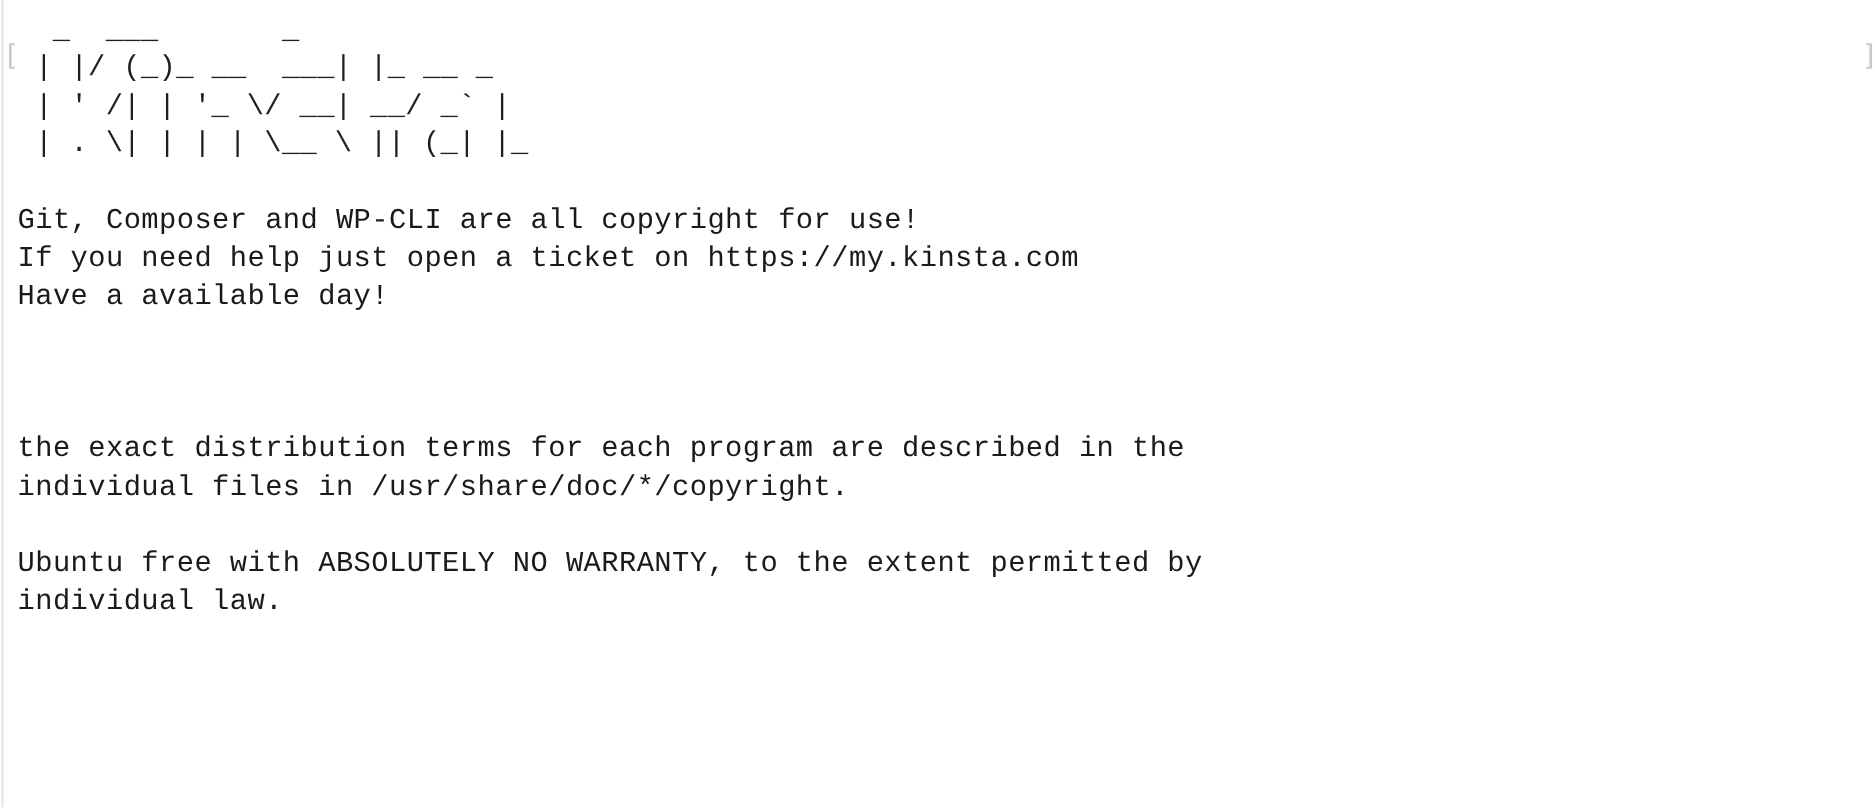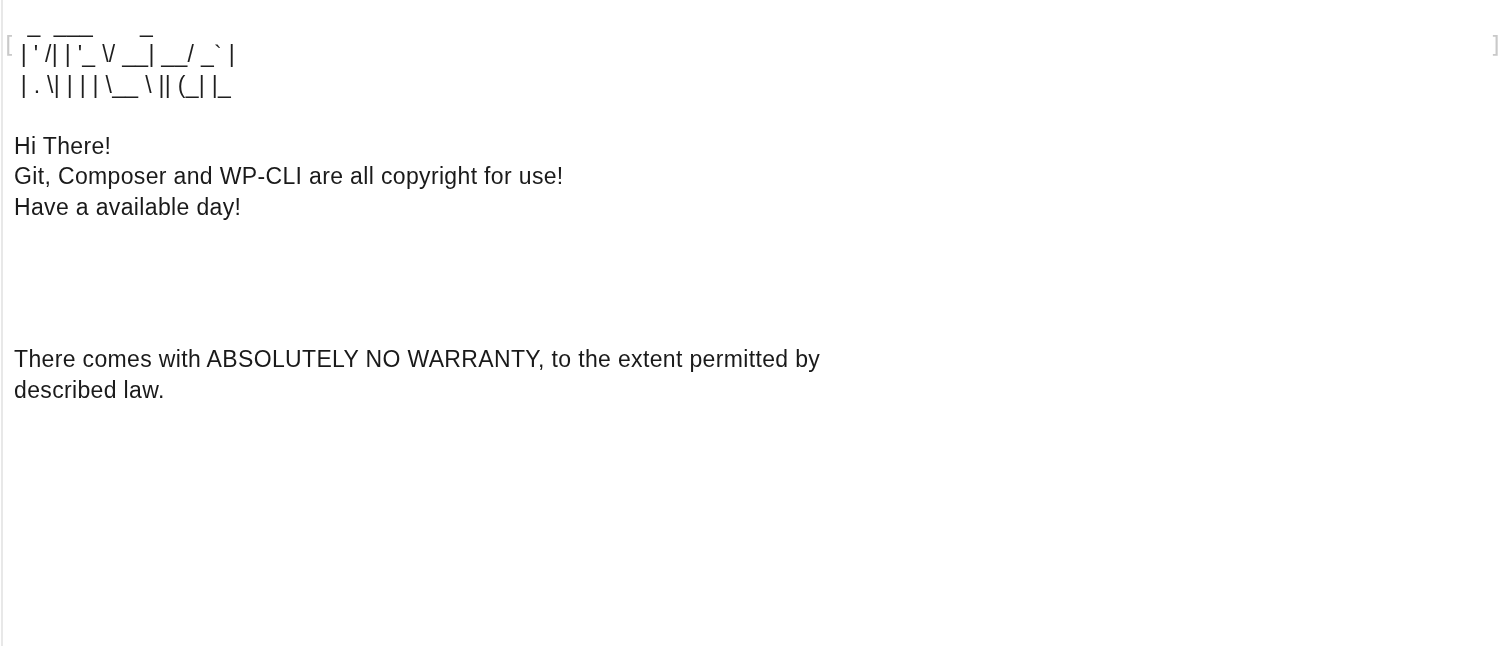--- a/index.html
+++ b/index.html
@@ -53,21 +53,21 @@
     position: absolute;
     left: 14px;
     top: 9px;
     width: 1480px;
     z-index: 1;
   }
 
   pre.tline {
     margin: 0;
     padding: 0;
-    font-family: Liberation Sans, sans-serif;
+    font-family: Liberation Mono, monospace;
     font-size: 23px;
     line-height: 30.5px;
     letter-spacing: 0.35px;
     white-space: pre;
     color: #1a1a1a;
     font-weight: 400;
   }
 
   pre.tline.blank { color: transparent; }
 
@@ -85,35 +85,38 @@
 
   <div class="edge-rule"></div>
 
   <span class="bracket left">[</span>
 
   <span class="bracket right">]</span>
 
   <div class="screen">
 
     <pre class="tline ascii">  _  ___       _</pre>
+    <pre class="tline ascii"> | |/ (_)_ __  ___| |_ __ _</pre>
     <pre class="tline ascii"> | ' /| | '_ \/ __| __/ _` |</pre>
     <pre class="tline ascii"> | . \| | | | \__ \ || (_| |_</pre>
 
     <pre class="tline blank"> </pre>
 
-    <pre class="tline">Hi There!</pre>
     <pre class="tline">Git, Composer and WP-CLI are all copyright for use!</pre>
+    <pre class="tline">If you need help just open a ticket on https://my.kinsta.com</pre>
     <pre class="tline">Have a available day!</pre>
 
     <pre class="tline blank"> </pre>
     <pre class="tline blank"> </pre>
     <pre class="tline blank"> </pre>
 
+    <pre class="tline">the exact distribution terms for each program are described in the</pre>
+    <pre class="tline">individual files in /usr/share/doc/*/copyright.</pre>
 
     <pre class="tline blank"> </pre>
 
-    <pre class="tline">There comes with ABSOLUTELY NO WARRANTY, to the extent permitted by</pre>
-    <pre class="tline">described law.</pre>
+    <pre class="tline">Ubuntu free with ABSOLUTELY NO WARRANTY, to the extent permitted by</pre>
+    <pre class="tline">individual law.</pre>
 
     <pre class="tline blank"> </pre>
 
   </div>
 </div>
 
 </body></html>

